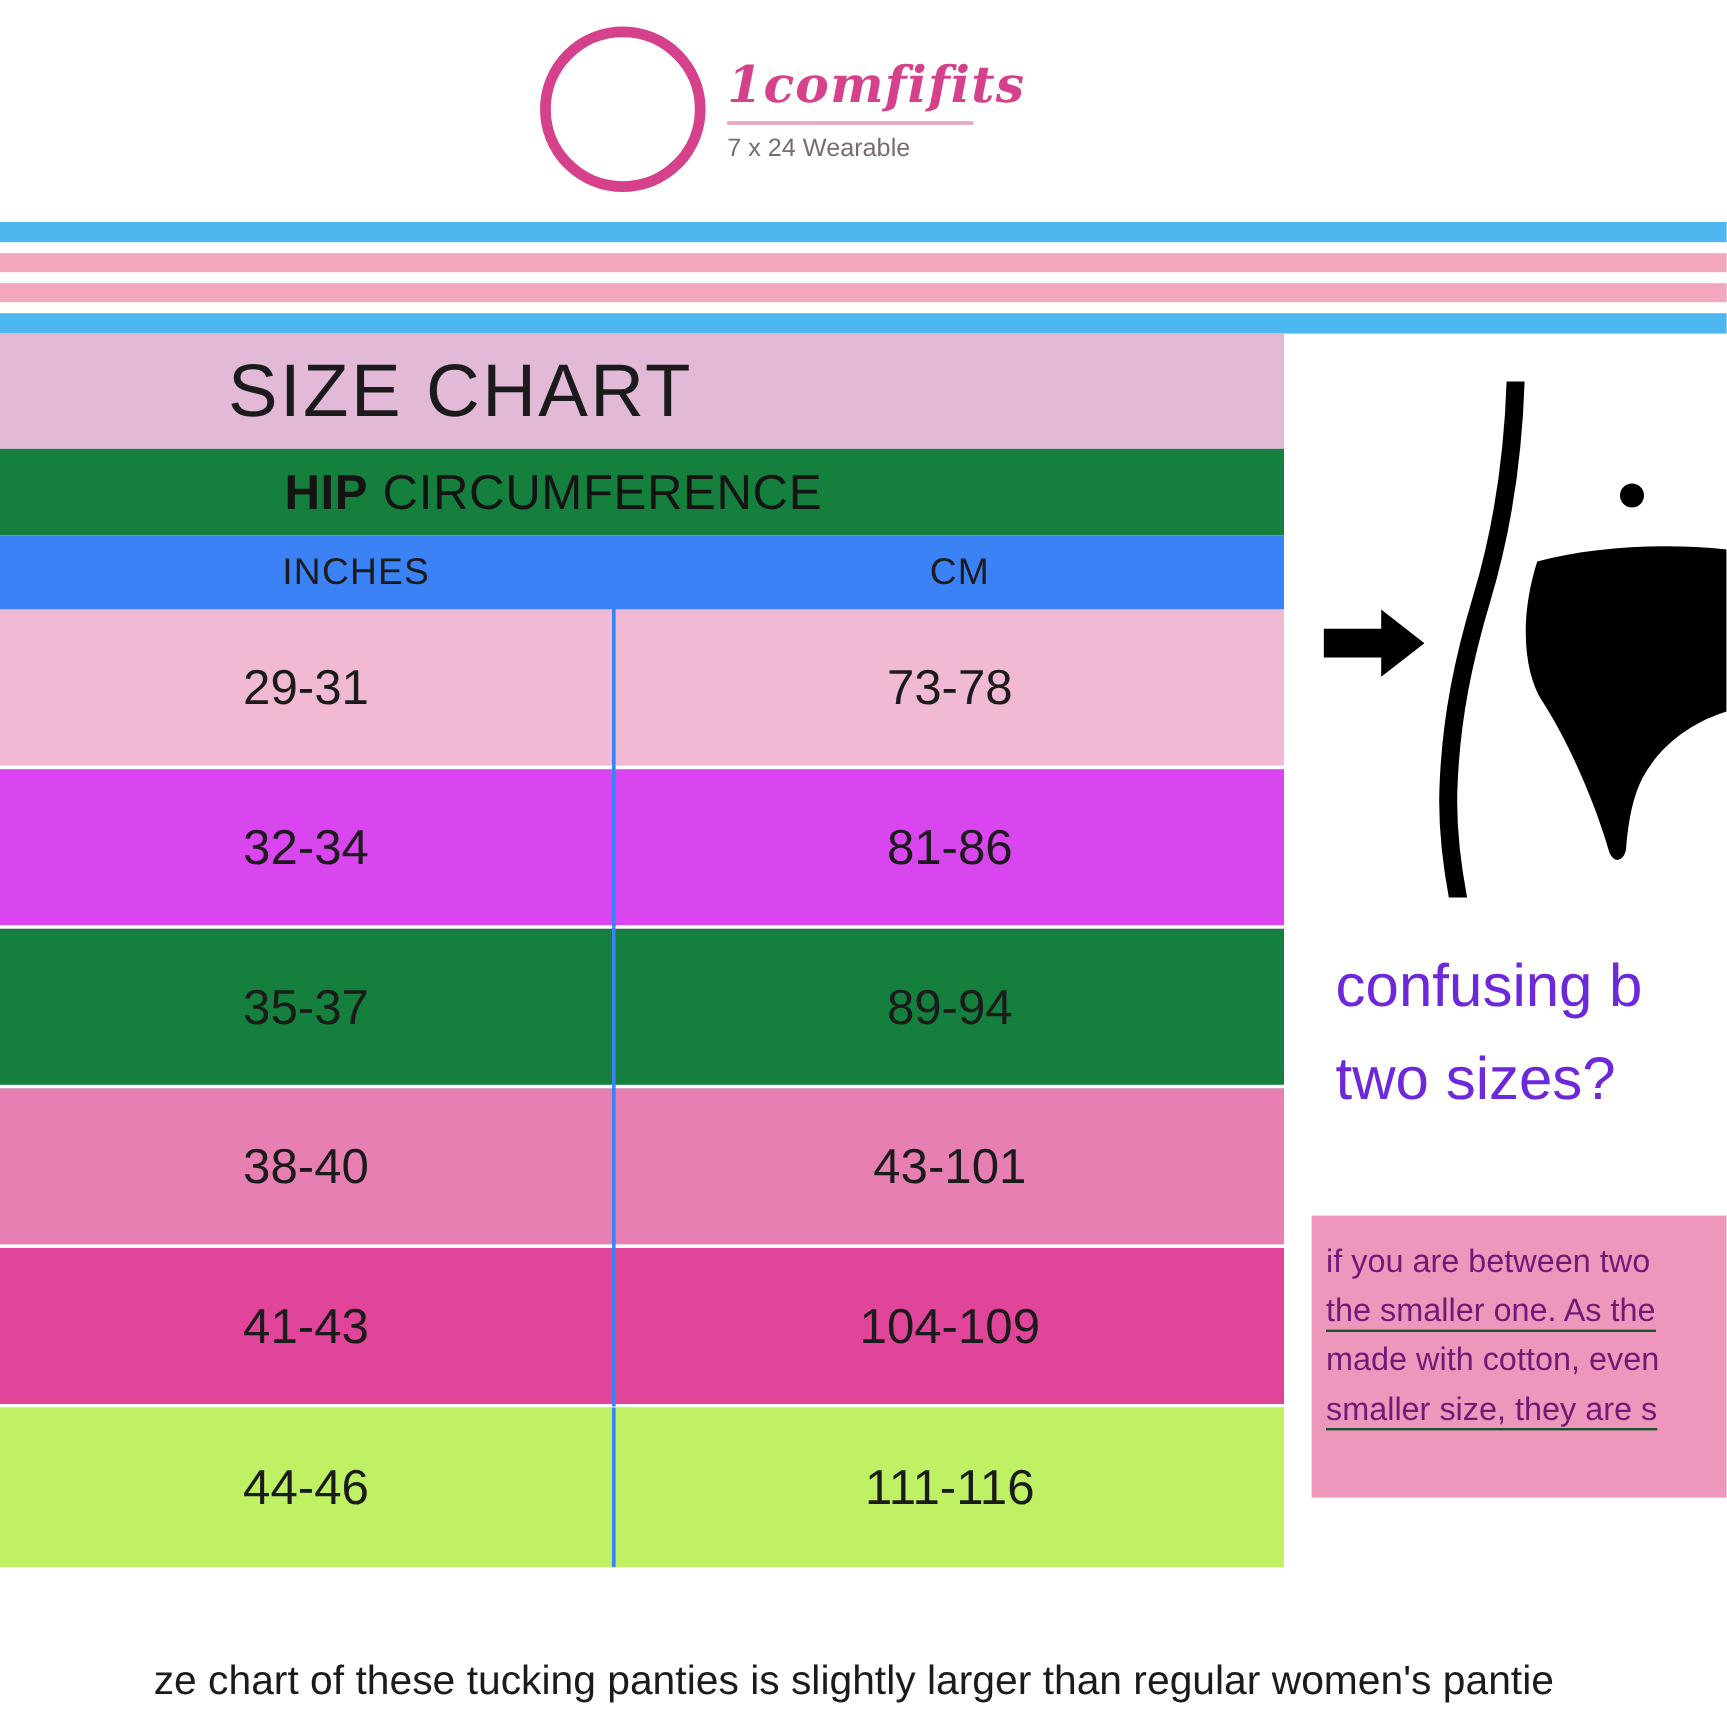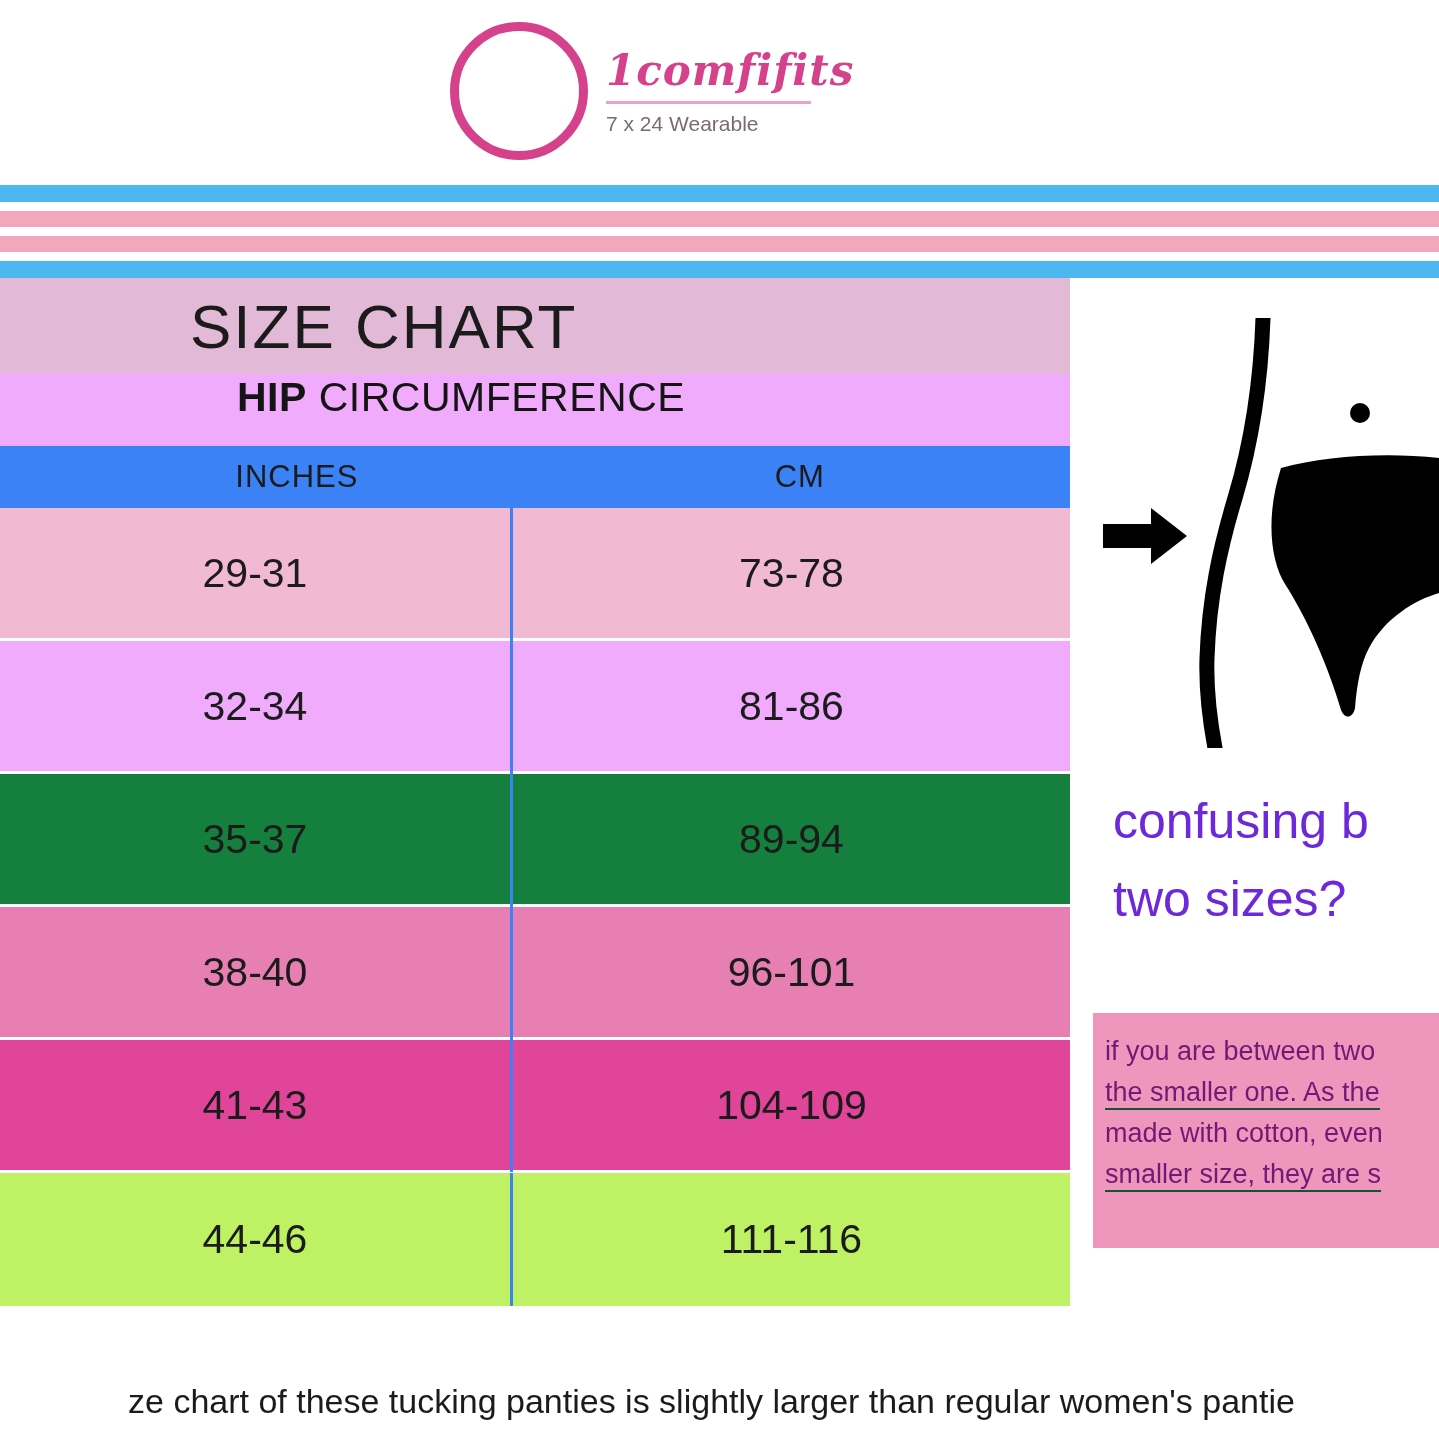--- a/index.html
+++ b/index.html
@@ -95,23 +95,23 @@
   }
   .title-bar .title {
     font-size: 62px;
     color: #1b1b1b;
     letter-spacing: 2px;
     margin-left: 190px;
     font-weight: normal;
   }
   .sub-bar {
     height: 72px;
-    background: #f0abfc;
-    display: flex;
-    align-items: flex-start;
+    background: #15803d;
+    display: flex;
+    align-items: center;
   }
   .sub-bar .sub {
     font-size: 41px;
     color: #141414;
     margin-left: 237px;
     letter-spacing: 0.5px;
   }
   .sub-bar .sub b { font-weight: bold; }
 
   .units-row {
@@ -251,31 +251,31 @@
     <div class="units-row">
       <div class="col-left"></div>
       <div class="col-in u-label">INCHES</div>
       <div class="col-cm u-label">CM</div>
     </div>
 
     <div class="data-row row-sep" style="background:#f1b9d3">
       <div class="cell cell-in">29-31</div>
       <div class="cell cell-cm">73-78</div>
     </div>
-    <div class="data-row row-sep" style="background:#f0abfc">
+    <div class="data-row row-sep" style="background:#d946ef">
       <div class="cell cell-in">32-34</div>
       <div class="cell cell-cm">81-86</div>
     </div>
     <div class="data-row row-sep" style="background:#15803d">
       <div class="cell cell-in">35-37</div>
       <div class="cell cell-cm">89-94</div>
     </div>
     <div class="data-row row-sep" style="background:#e87fb3">
       <div class="cell cell-in">38-40</div>
-      <div class="cell cell-cm">96-101</div>
+      <div class="cell cell-cm">43-101</div>
     </div>
     <div class="data-row row-sep" style="background:#e0459a">
       <div class="cell cell-in">41-43</div>
       <div class="cell cell-cm">104-109</div>
     </div>
     <div class="data-row" style="background:#bef264">
       <div class="cell cell-in">44-46</div>
       <div class="cell cell-cm">111-116</div>
     </div>
   </div>

